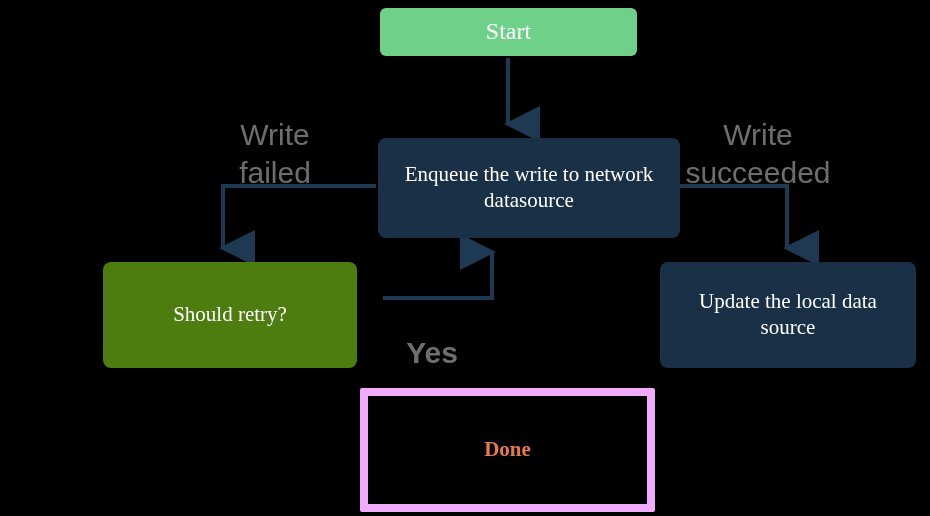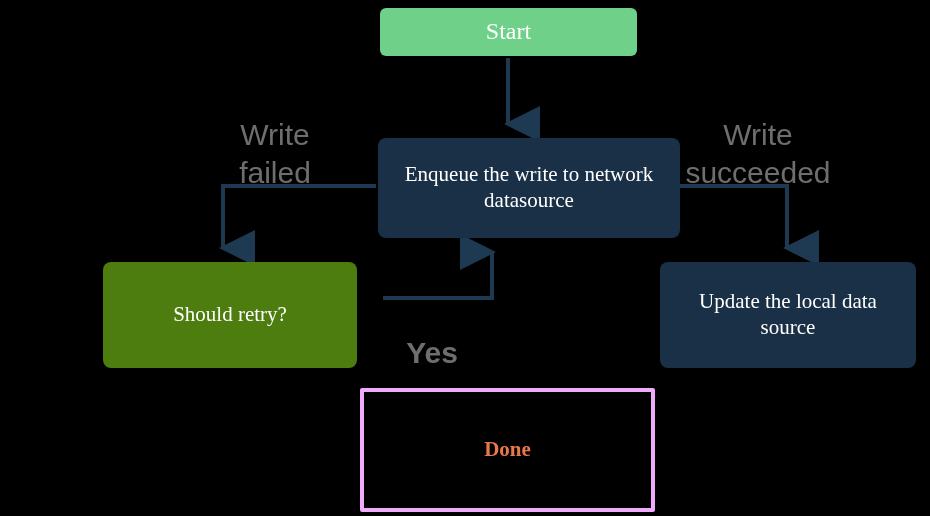--- a/index.html
+++ b/index.html
@@ -67,21 +67,21 @@
     color: #FFFFFF;
     font-size: 21px;
     padding: 0 14px;
   }
   .node-done {
     left: 360px;
     top: 388px;
     width: 295px;
     height: 124px;
     background: transparent;
-    border: 4px solid #f0abfc;
+    border: 8px solid #f0abfc;
     border-radius: 2px;
     color: #E8794A;
     font-size: 21px;
     font-weight: bold;
   }
   .edge-label {
     position: absolute;
     color: #6E6E6E;
     text-align: center;
     line-height: 1.25;

